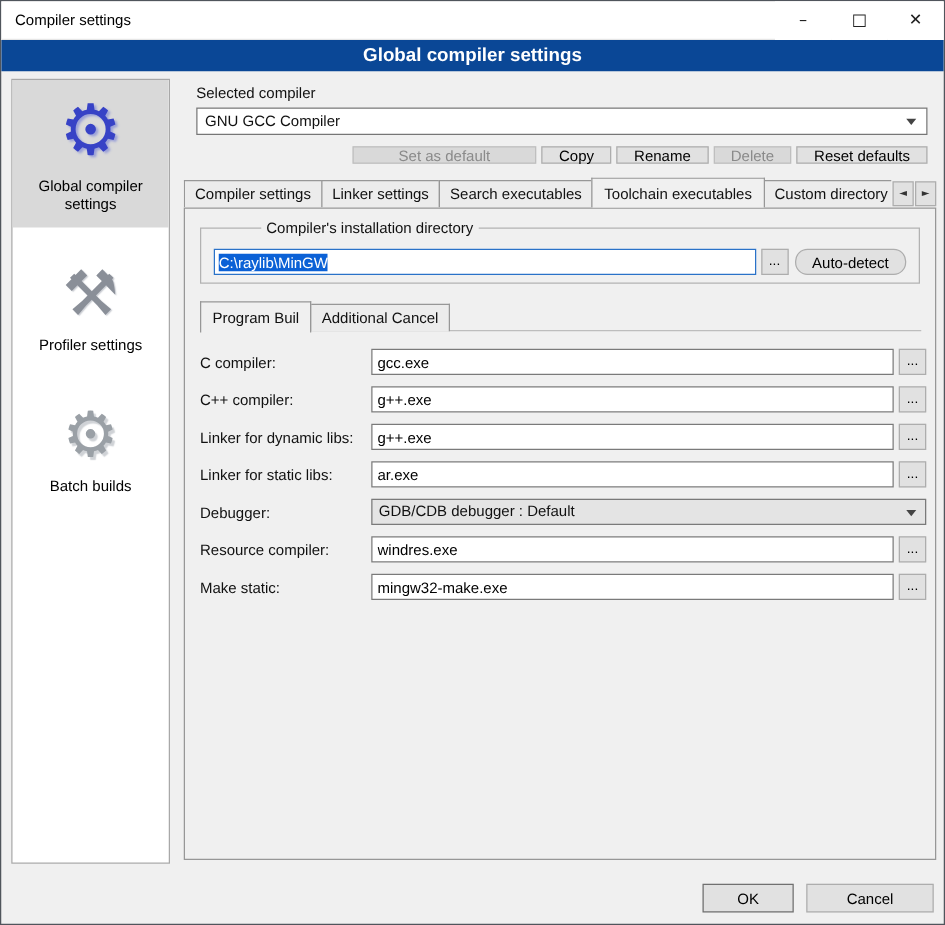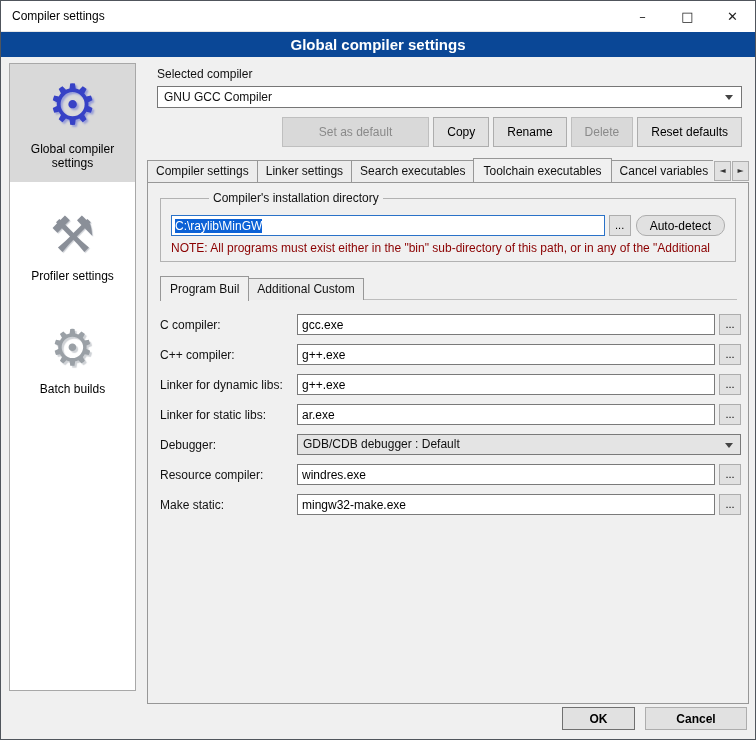--- a/index.html
+++ b/index.html
@@ -63,21 +63,21 @@
     line-height: 20px; padding: 0 24px 0 6px; cursor: default;
     white-space: nowrap; overflow: hidden;
   }
   .combo .arrow {
     position: absolute; right: 8px; top: 8px; width: 0; height: 0;
     border-left: 4px solid transparent; border-right: 4px solid transparent;
     border-top: 5px solid #444;
   }
 
   .btn {
-    height: 30px; background: #e1e1e1; border: 1px solid #adadad;
+    height: 14px; background: #e1e1e1; border: 1px solid #adadad;
     font-family: "Liberation Sans", sans-serif; font-size: 12px; color: #000;
     padding: 0 13px; cursor: default;
   }
   .btn.disabled { color: #8a8a8a; background: #d9d9d9; border-color: #bfbfbf; }
   .btn-row { margin-top: 9px; display: flex; }
   .btn-row .push { margin-left: auto; }
   .btn-row .btn + .btn { margin-left: 4px; }
   .btn-row .gap { margin-left: 15px; }
   .btn-wide { padding: 0 36px; }
 
@@ -157,21 +157,21 @@
     white-space: nowrap; overflow: hidden; cursor: default;
   }
   .fcombo .arrow {
     position: absolute; right: 7px; top: 8px; width: 0; height: 0;
     border-left: 4px solid transparent; border-right: 4px solid transparent;
     border-top: 5px solid #444;
   }
 
   
   .footer { position: absolute; right: 8px; bottom: 9px; display: flex; }
-  .footer .btn { height: 23px; font-weight: bold; }
+  .footer .btn { height: 23px; }
   .footer .btn-ok { width: 73px; border-color: #707070; }
   .footer .btn-cancel { width: 102px; margin-left: 10px; }
 </style>
 </head>
 <body>
 
 <div class="titlebar">
   <span class="title">Compiler settings</span>
   <span class="spacer"></span>
   <button class="win-btn">–</button>
@@ -215,46 +215,45 @@
         <button class="btn gap">Reset defaults</button>
       </div>
     </div>
 
     <div class="tabstrip">
       <div class="tabs-row">
         <div class="tab">Compiler settings</div>
         <div class="tab">Linker settings</div>
         <div class="tab">Search executables</div>
         <div class="tab active">Toolchain executables</div>
-        <div class="tab">Cancel variables</div>
+        <div class="tab">Custom directory</div>
         <div class="tab">Buil</div>
       </div>
       <div class="tab-scroll">
         <button class="sbtn">◄</button>
         <button class="sbtn">►</button>
       </div>
     </div>
 
     <div class="tabpanel">
 
       <div class="groupbox">
         <span class="legend">Compiler's installation directory</span>
         <div class="path-row">
           <div class="path-input">
             <span class="sel">C:\raylib\MinGW</span>
           </div>
           <button class="mini-btn">...</button>
           <button class="btn autodetect">Auto-detect</button>
         </div>
-        <div class="note">NOTE: All programs must exist either in the "bin" sub-directory of this path, or in any of the "Additional</div>
       </div>
 
       <div class="subtabs">
         <div class="tab active">Program Buil</div>
-        <div class="tab">Additional Custom</div>
+        <div class="tab">Additional Cancel</div>
       </div>
       <div class="subpanel-divider"></div>
 
       <div class="subpanel">
 
         <div class="frow">
           <span class="flabel">C compiler:</span>
           <input class="finput" value="gcc.exe" style="">
           <button class="mini-btn">...</button>
         </div>

